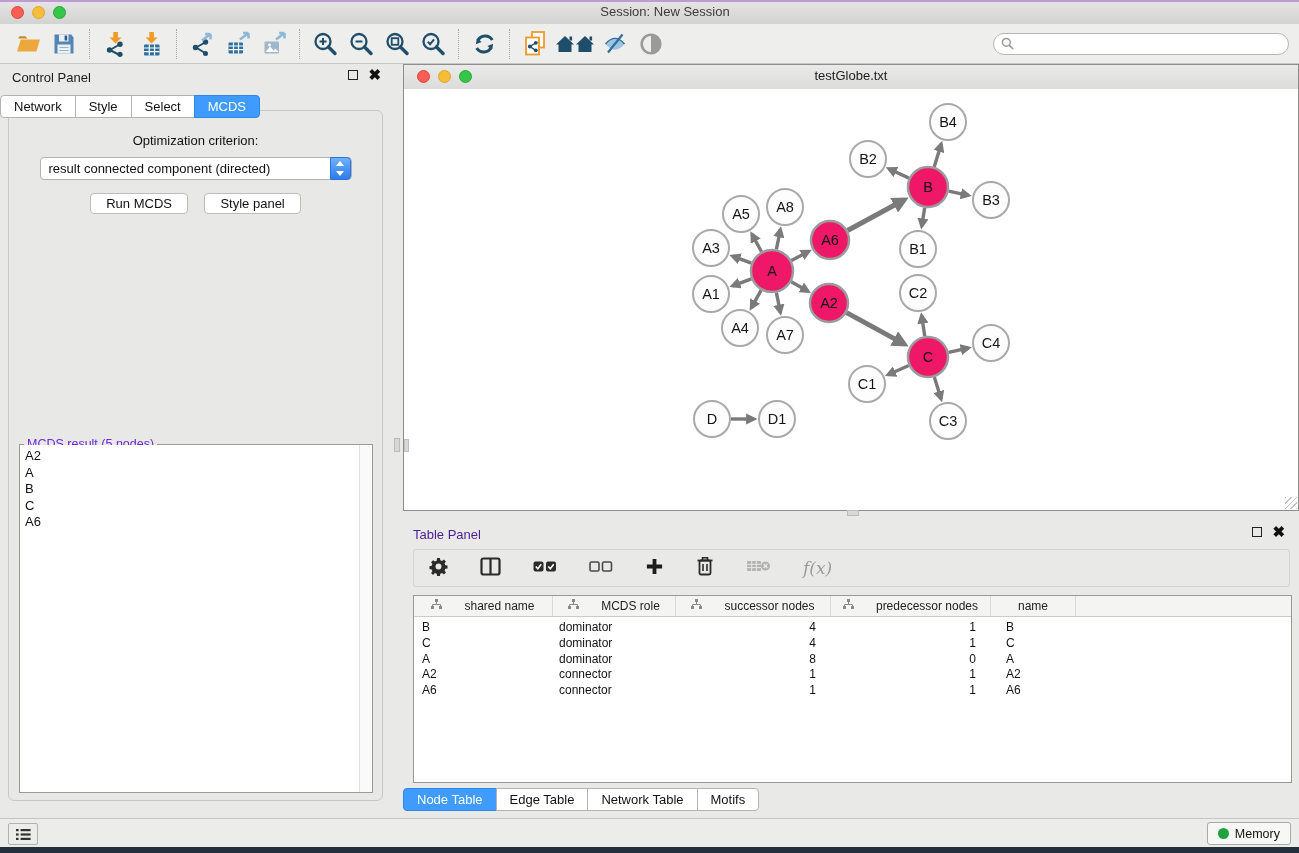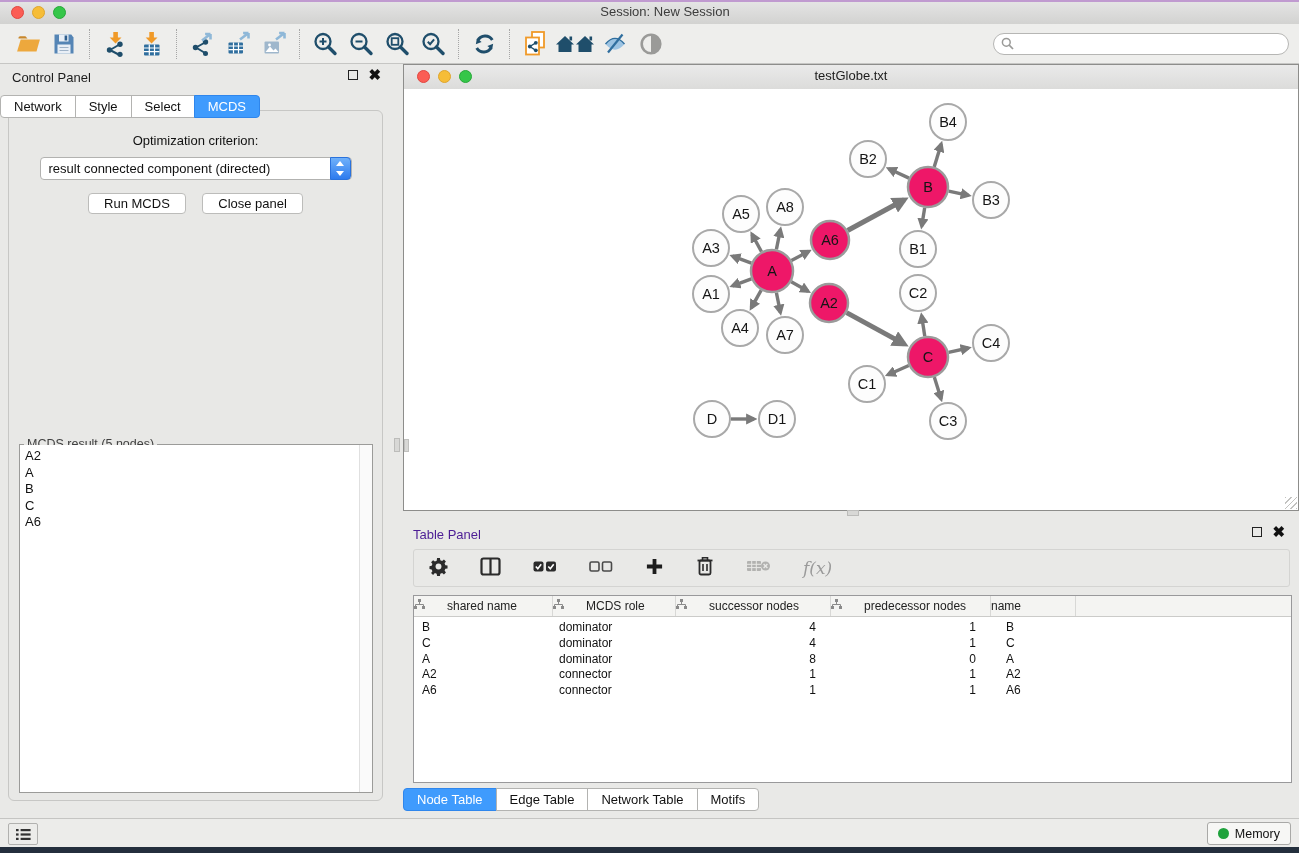--- a/index.html
+++ b/index.html
@@ -53,21 +53,21 @@
     background:linear-gradient(#70b1fa,#2d7bee); border-radius:0 4px 4px 0; border:1px solid #2a72dd; }
   .dd-step:before { content:""; position:absolute; left:5.5px; top:3px;
     border-left:4px solid transparent; border-right:4px solid transparent; border-bottom:5px solid #fff; }
   .dd-step:after { content:""; position:absolute; left:5.5px; bottom:3px;
     border-left:4px solid transparent; border-right:4px solid transparent; border-top:5px solid #fff; }
   .cp-buttons { text-align:center; margin-top:13px; }
   .btn { display:inline-block; font-size:13px; padding:2px 15px; background:#fff;
     border:1px solid #bcbcba; border-radius:4px; color:#111; margin:0 6px; }
 
   .result-box { position:absolute; left:10px; right:9px; top:333px; bottom:7px; border:1px solid #9b9b99; }
-  .result-legend { position:absolute; top:-8px; left:4px; background:#e8e8e6; padding:0 3px; font-size:12.5px; color:#404040; }
+  .result-legend { position:absolute; top:-8px; left:4px; background:#e8e8e6; padding:0 3px; font-size:12.5px; color:#6d28d9; }
   .result-list { position:absolute; left:0; right:0; top:0; bottom:0; background:#fff; padding:3px 0 0 5px; overflow:hidden; }
   .result-list .item { font-size:13px; line-height:16.5px; color:#111; }
   .result-scroll { position:absolute; right:0; top:0; bottom:0; width:13px; background:#fafafa; border-left:1px solid #e0e0e0; }
 
   
   .v-grip { position:absolute; left:394px; top:374px; width:6px; height:14px; background:#d8d8d6; border:1px solid #bcbcba; }
   .h-grip { position:absolute; left:446px; top:445px; width:12px; height:6px; background:#d8d8d6; border:1px solid #bcbcba; }
 
   
   .netwin { position:absolute; left:403px; right:0; top:0; height:447px; border:1px solid #8d8d8b; background:#fff; }
@@ -82,21 +82,21 @@
 
   
   .tpanel { position:absolute; left:403px; right:0; top:457px; bottom:0; background:#e9e9e7; }
   .tp-head { position:relative; height:25px; }
   .tp-head .ptitle { position:absolute; left:10px; top:6px; font-size:13px; color:#4c1d95; }
   .tp-toolbar { margin:3px 9px 0 10px; height:38px; background:#e9e9e7; border:1px solid #d4d4d2;
     border-radius:3px; display:flex; align-items:center; gap:32px; padding:0 15px; }
   .fx { font-family:"DejaVu Serif",serif; font-style:italic; font-size:17px; color:#9a9a9a; }
   .tablewrap { margin:8px 7px 0 10px; height:188px; background:#fff; border:1px solid #99999b; overflow:hidden; position:relative; }
   .thead { display:flex; height:21px; background:#f4f4f2; border-bottom:1px solid #cbcbc9; }
-  .th { display:flex; align-items:center; justify-content:flex-start; gap:22px; font-size:12px; color:#222;
+  .th { display:flex; align-items:center; justify-content:center; gap:22px; font-size:12px; color:#222;
     border-right:1px solid #d8d8d6; height:100%; }
   .tbody { padding-top:3px; }
   .tr { display:flex; height:15.8px; }
   .td { font-size:12px; color:#111; line-height:15.8px; white-space:nowrap; overflow:hidden; }
   .tp-tabs { text-align:center; margin-top:5px; }
 
   
   .statusbar { position:absolute; left:0; right:0; bottom:6px; height:29px; background:#ececea; border-top:1px solid #c5c5c3; }
   .sb-left { position:absolute; left:8px; top:4px; width:30px; height:22px; border:1px solid #b1b1af;
     border-radius:2px; display:flex; align-items:center; justify-content:center; }
@@ -284,21 +284,21 @@
           <span class="tab active">MCDS</span>
         </div>
       <div class="cp-box">
         <div class="opt-label">Optimization criterion:</div>
         <div class="dropdown">
           <span>result connected component (directed)</span>
           <span class="dd-step"></span>
         </div>
         <div class="cp-buttons">
           <span class="btn">Run MCDS</span>
-          <span class="btn">Close panel</span>
+          <span class="btn">Style panel</span>
         </div>
         <div class="result-box">
           <span class="result-legend">MCDS result (5 nodes)</span>
           <div class="result-list" id="mcds-list">
               <div class="item">A2</div>
               <div class="item">A</div>
               <div class="item">B</div>
               <div class="item">C</div>
               <div class="item">A6</div>
             </div>

